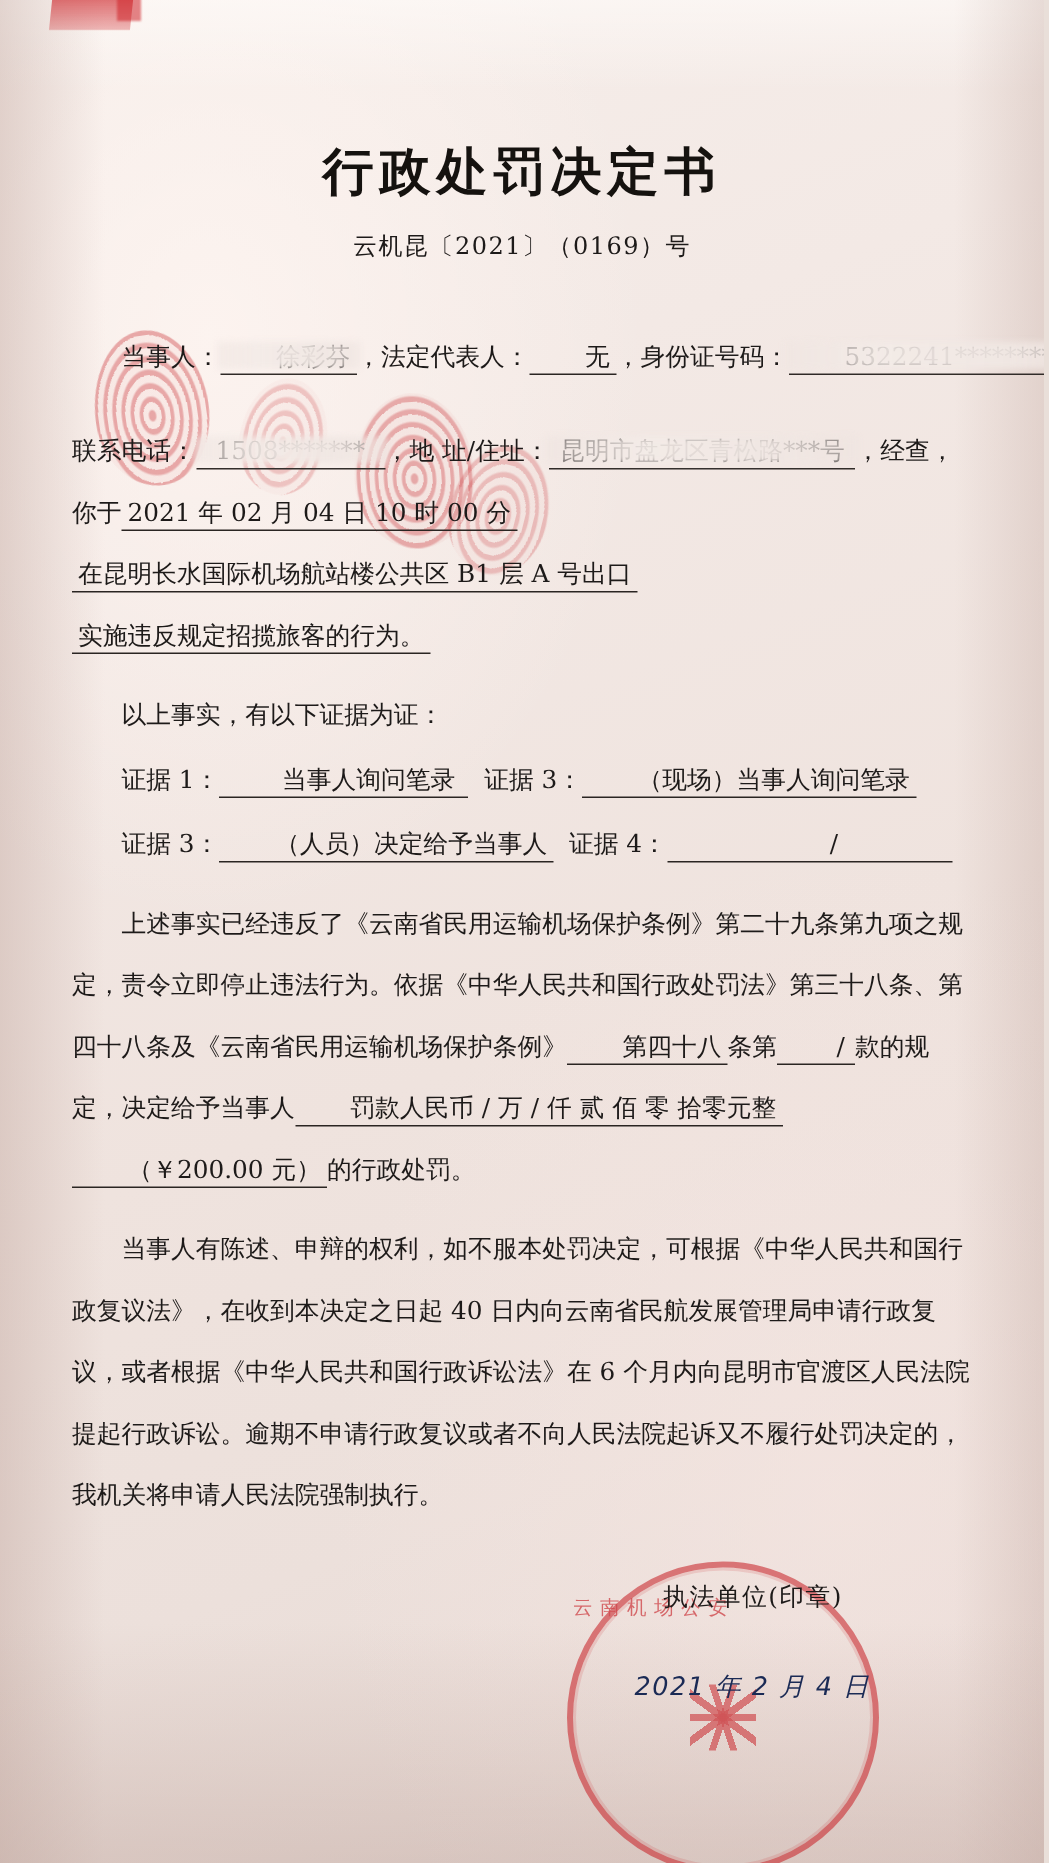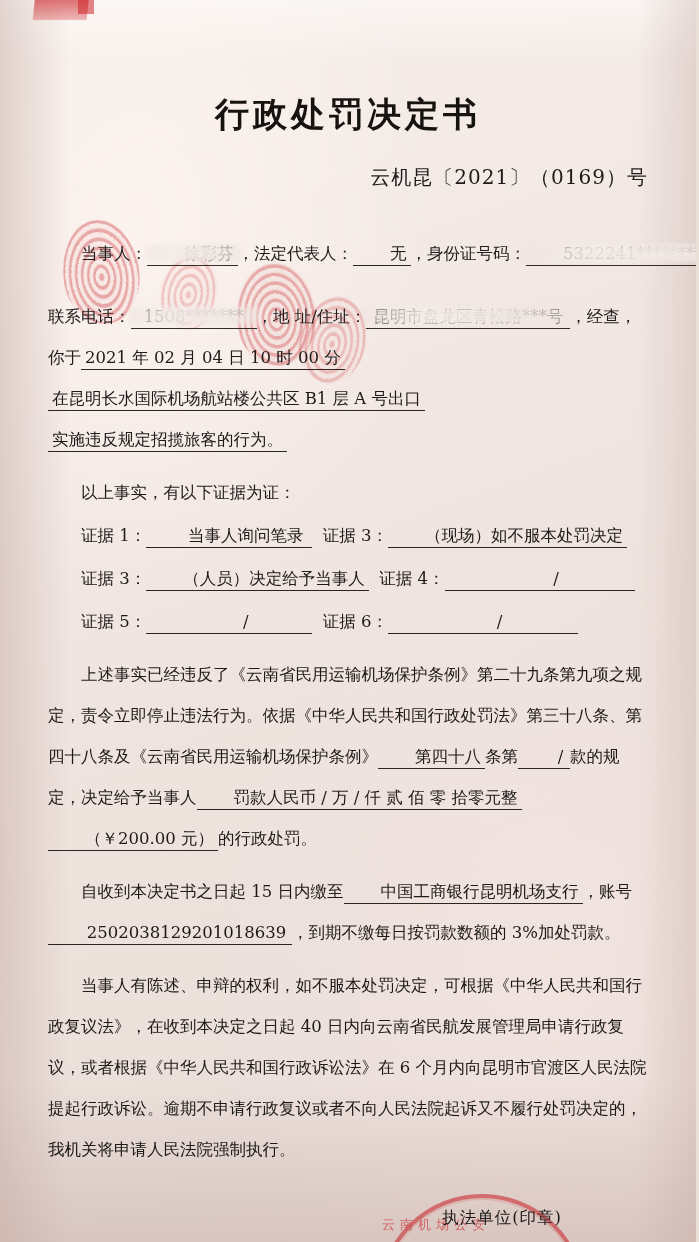--- a/index.html
+++ b/index.html
@@ -85,23 +85,23 @@
   .doc-title {
     text-align: center;
     font-size: 34px;
     font-weight: bold;
     letter-spacing: 4px;
     margin-top: 92px;
     color: #15120f;
     font-family: "DejaVu Serif", "Liberation Serif", serif;
   }
   .doc-number {
-    text-align: right;
-    font-size: 20px;
-    margin-top: 26px;
+    text-align: center;
+    font-size: 16px;
+    margin-top: 16px;
     letter-spacing: 1px;
   }
 
   .body-text {
     font-size: 16.5px;
     line-height: 41px;
     margin-top: 20px;
   }
   .line { white-space: nowrap; }
   .para { text-indent: 2em; }
@@ -230,38 +230,32 @@
         <span>联系电话：</span><span class="ul redact" style="min-width:118px">1508*******</span><span>，地 址/住址：</span><span class="ul redact" style="min-width:196px">昆明市盘龙区青松路***号</span><span>，经查，</span>
       </div>
 
       <div class="para-noindent">
         <span>你于</span><span class="ul">2021 年 02 月 04 日 10 时 00 分</span><span class="ul">在昆明长水国际机场航站楼公共区 B1 层 A 号出口</span><span class="ul">实施违反规定招揽旅客的行为。</span>
       </div>
 
       <div class="para indent-block">以上事实，有以下证据为证：</div>
 
       <div class="line para ev-row">
-        <span class="ev-label">证据 1：</span><span class="ul ev-value">当事人询问笔录</span>&nbsp;&nbsp;<span class="ev-label">证据 3：</span><span class="ul ev-value-wide">（现场）如不服本处罚决定</span>
+        <span class="ev-label">证据 1：</span><span class="ul ev-value">当事人询问笔录</span>&nbsp;&nbsp;<span class="ev-label">证据 3：</span><span class="ul ev-value-wide">（现场）当事人询问笔录</span>
       </div>
 
       <div class="line para ev-row">
         <span class="ev-label">证据 3：</span><span class="ul ev-value">（人员）决定给予当事人</span>&nbsp;&nbsp;<span class="ev-label">证据 4：</span><span class="ul ev-value-wide">/</span>
       </div>
 
-      <div class="line para ev-row">
-        <span class="ev-label">证据 5：</span><span class="ul ev-value">/</span>&nbsp;&nbsp;<span class="ev-label">证据 6：</span><span class="ul ev-value-wide">/</span>
-      </div>
 
       <div class="para indent-block">
         <span>上述事实已经违反了《云南省民用运输机场保护条例》第二十九条第九项之规定，责令立即停止违法行为。依据《中华人民共和国行政处罚法》第三十八条、第四十八条及《云南省民用运输机场保护条例》</span><span class="ul" style="min-width:66px">第四十八</span><span>条第</span><span class="ul" style="min-width:44px">/</span><span>款的规定，决定给予当事人</span><span class="ul" style="min-width:300px">罚款人民币 / 万 / 仟 贰 佰 零 拾零元整</span><span class="ul" style="min-width:128px">（￥200.00 元）</span><span>的行政处罚。</span>
       </div>
 
-      <div class="para indent-block">
-        <span>自收到本决定书之日起 15 日内缴至</span><span class="ul">中国工商银行昆明机场支行</span><span>，账号</span><span class="ul" style="min-width:236px">2502038129201018639</span><span>，到期不缴每日按罚款数额的 3%加处罚款。</span>
-      </div>
 
       <div class="para indent-block">当事人有陈述、申辩的权利，如不服本处罚决定，可根据《中华人民共和国行政复议法》，在收到本决定之日起 40 日内向云南省民航发展管理局申请行政复议，或者根据《中华人民共和国行政诉讼法》在 6 个月内向昆明市官渡区人民法院提起行政诉讼。逾期不申请行政复议或者不向人民法院起诉又不履行处罚决定的，我机关将申请人民法院强制执行。</div>
 
     </div>
 
     <div class="sign-area">
       <div class="seal">
         <div class="seal-top-text">云南机场公安</div>
 
       </div>

